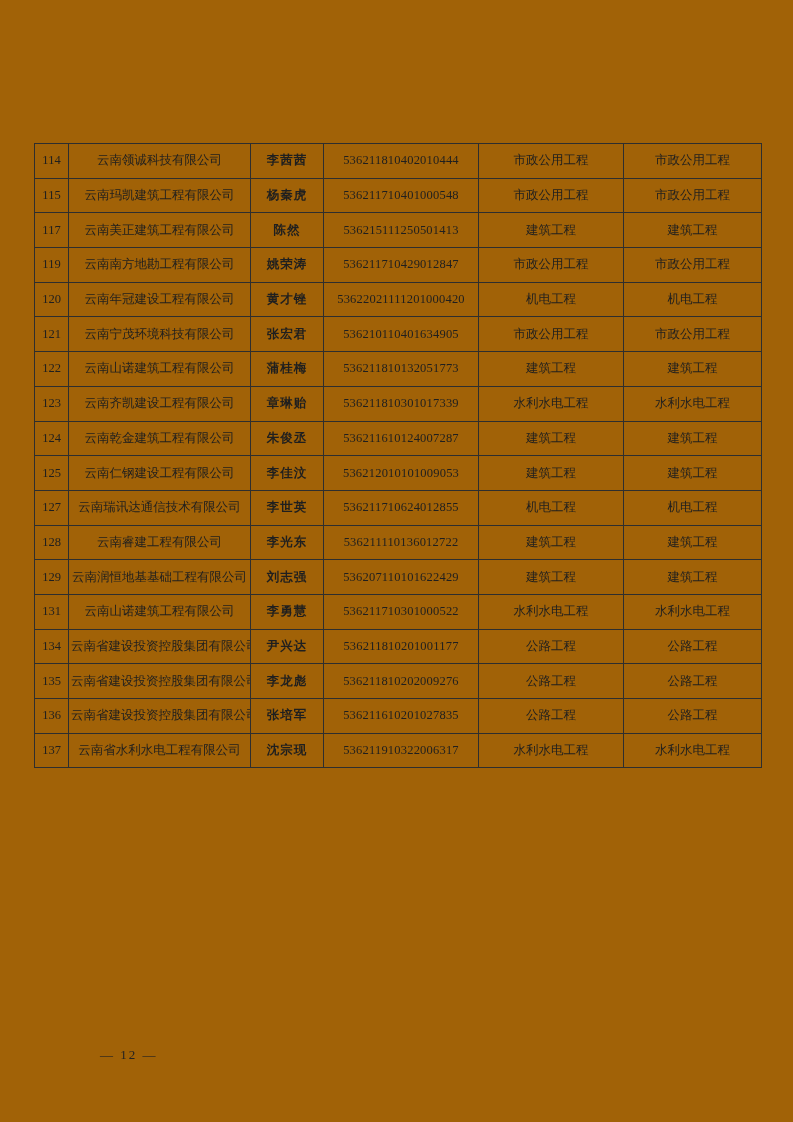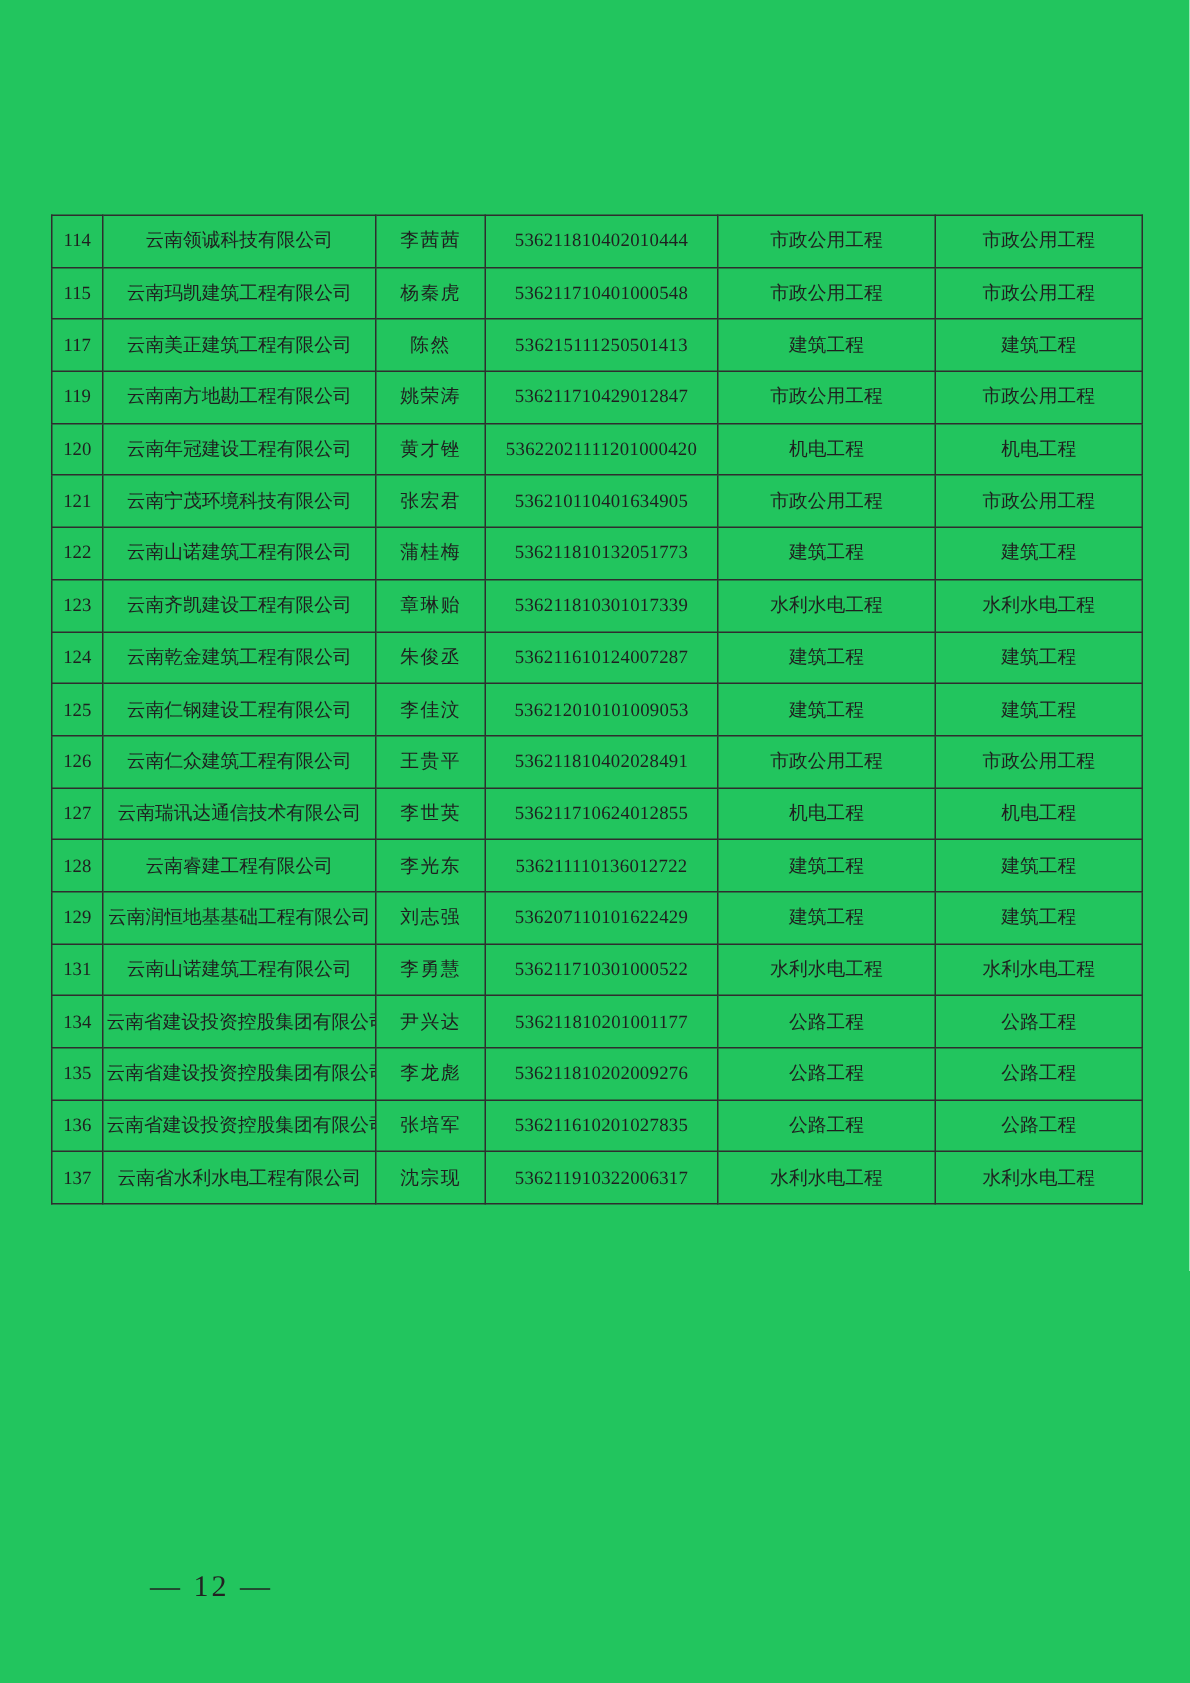--- a/index.html
+++ b/index.html
@@ -8,21 +8,21 @@
     width: 793px; height: 1122px;
     background: #ffffff;
     font-family: "Liberation Serif", "DejaVu Serif", serif;
     color: #1d1d1d;
     position: relative;
   }
   .page {
     position: absolute;
     left: 0; top: 0;
     width: 793px; height: 1122px;
-    background: #22c55e;
+    background: #a16207;
   }
   table.cert-table {
     position: absolute;
     left: 34px; top: 143px;
     width: 727px;
     border-collapse: collapse;
     table-layout: fixed;
   }
   table.cert-table td {
     border: 1px solid #2e2e2e;
@@ -30,27 +30,27 @@
     vertical-align: middle;
     height: 34.7px;
     font-size: 12.5px;
     padding: 0 2px;
     white-space: nowrap;
     overflow: hidden;
     color: #1f1f1f;
   }
   td.col-no      { font-size: 12.5px; }
   td.col-company { font-size: 12px; letter-spacing: 0px; }
-  td.col-person  { font-size: 12.5px; letter-spacing: 1px; }
+  td.col-person  { font-size: 12.5px; letter-spacing: 1px; font-weight: bold; }
   td.col-number  { font-size: 12.5px; letter-spacing: 0.2px; }
   td.col-major   { font-size: 12.5px; font-family: Liberation Serif, serif; }
   .page-number {
     position: absolute;
     left: 100px; top: 1047px;
-    font-size: 20px;
+    font-size: 13px;
     letter-spacing: 2px;
     color: #222222;
   }
 </style>
 </head>
 <body>
 
 <div class="page">
 
   <table class="cert-table">
@@ -137,28 +137,20 @@
         </tr>
         <tr>
           <td class="col-no">125</td>
           <td class="col-company">云南仁钢建设工程有限公司</td>
           <td class="col-person">李佳汶</td>
           <td class="col-number">536212010101009053</td>
           <td class="col-major">建筑工程</td>
           <td class="col-major">建筑工程</td>
         </tr>
         <tr>
-          <td class="col-no">126</td>
-          <td class="col-company">云南仁众建筑工程有限公司</td>
-          <td class="col-person">王贵平</td>
-          <td class="col-number">536211810402028491</td>
-          <td class="col-major">市政公用工程</td>
-          <td class="col-major">市政公用工程</td>
-        </tr>
-        <tr>
           <td class="col-no">127</td>
           <td class="col-company">云南瑞讯达通信技术有限公司</td>
           <td class="col-person">李世英</td>
           <td class="col-number">536211710624012855</td>
           <td class="col-major">机电工程</td>
           <td class="col-major">机电工程</td>
         </tr>
         <tr>
           <td class="col-no">128</td>
           <td class="col-company">云南睿建工程有限公司</td>

